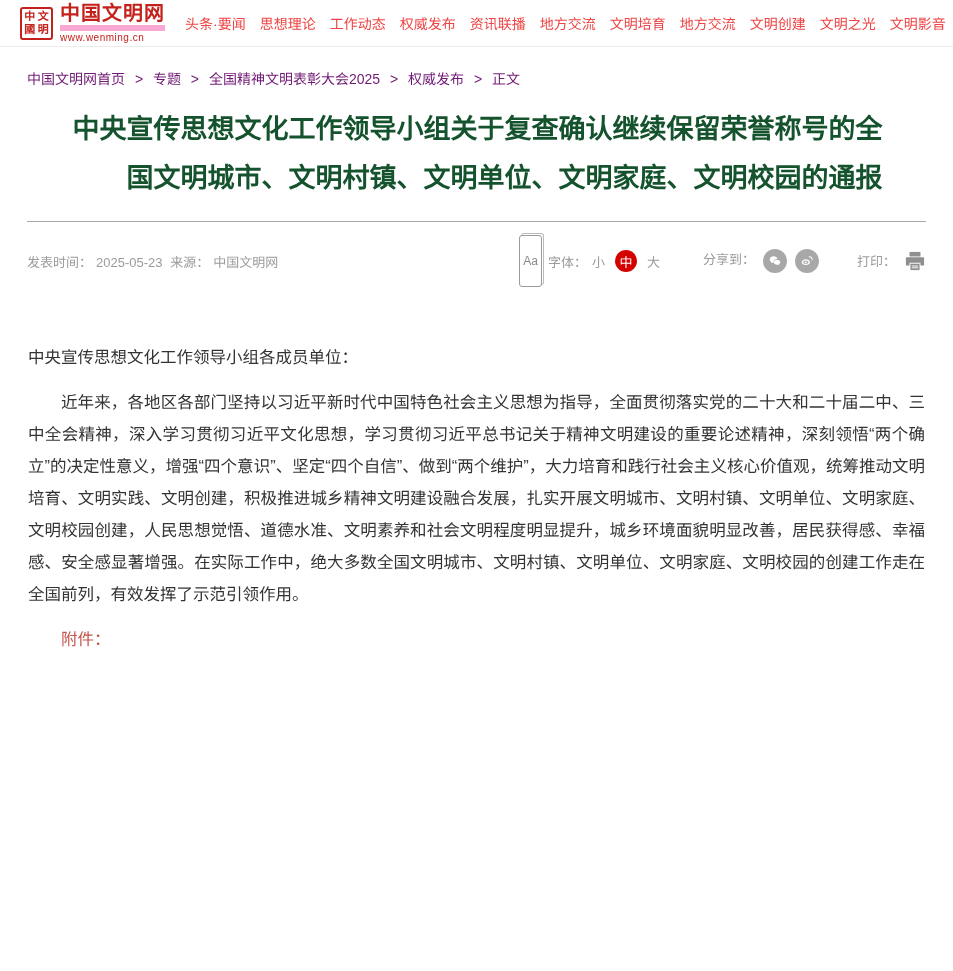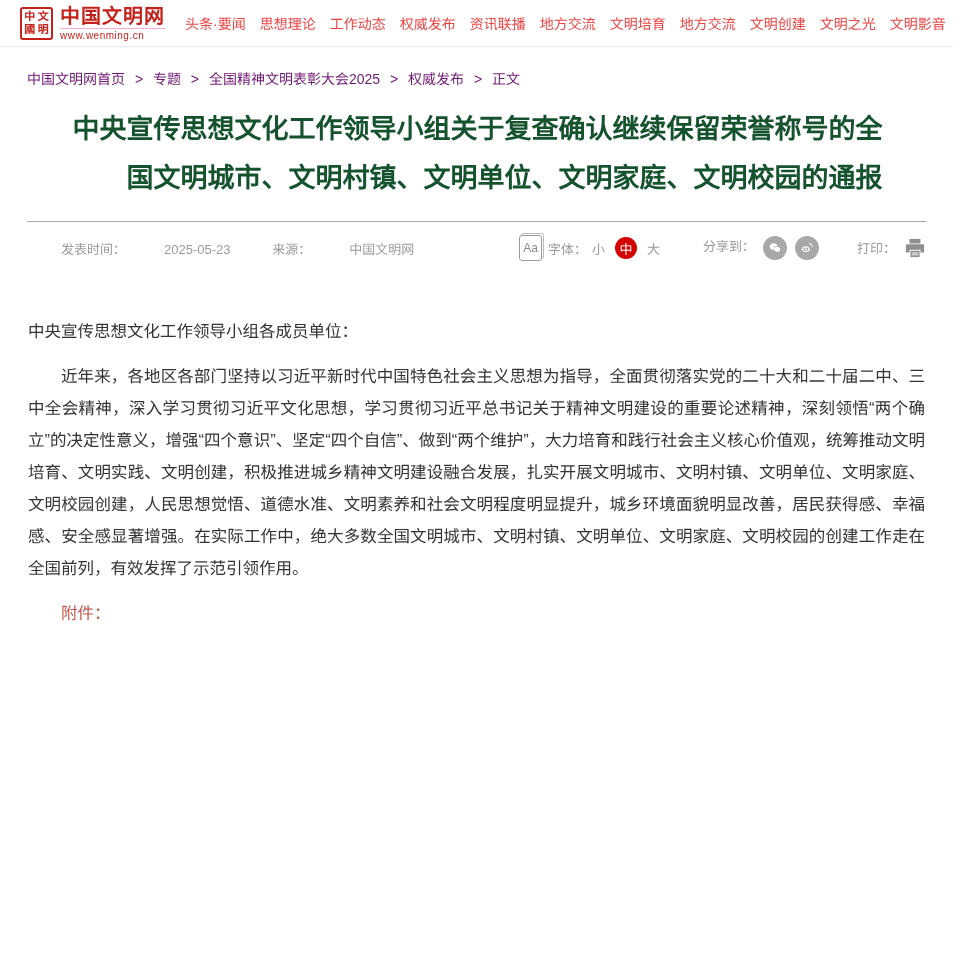--- a/index.html
+++ b/index.html
@@ -17,44 +17,44 @@
     background: #fff;
   }
   .logo { display: flex; align-items: center; gap: 7px; flex: 0 0 auto; }
   .seal {
     width: 33px; height: 33px; border: 2px solid #c5211c; border-radius: 3px;
     display: grid; grid-template-columns: 1fr 1fr; place-items: center;
     color: #c5211c; font-size: 11px; font-weight: bold; line-height: 1;
     padding: 1px; background: #fff;
   }
   .brand-name { color: #c5211c; font-size: 20px; font-weight: bold; letter-spacing: 1px; line-height: 1; }
-  .brand-url  { color: #c5211c; font-size: 10px; border-top: 1px solid #f9a8d4; margin-top: 2px; padding-top: 1px; letter-spacing: .5px; }
+  .brand-url  { color: #c5211c; font-size: 10px; border-top: 6px solid #f9a8d4; margin-top: 2px; padding-top: 1px; letter-spacing: .5px; }
   .nav { display: flex; margin-left: 20px; gap: 14px; font-size: 14px; color: #ef4444; white-space: nowrap; }
   .nav-item { cursor: pointer; }
 
   
   .breadcrumb { padding: 21px 27px 0; font-size: 14px; color: #701a75; }
   .crumb-sep { margin: 0 6px; }
 
   
   .title {
     max-width: 812px; margin: 17px auto 0; text-align: right;
     font-size: 27px; font-weight: bold; line-height: 49px; color: #14532d;
   }
   .divider { border: none; border-top: 1px solid #a9a8a8; margin: 18px 27px 0; }
 
   
   .meta-row {
     display: flex; justify-content: space-between; align-items: center;
     padding: 13px 27px 12px; font-size: 13px; color: #9b9b9b;
   }
-  .meta-left span { margin-right: 4px; margin-left: 34px; }
+  .meta-left span { margin-right: 4px; }
   .toolbar { display: flex; align-items: center; }
   .aa-icon {
-    border: 1px solid #9b9b9b; border-radius: 3px; padding: 5px 3px;
+    border: 1px solid #9b9b9b; border-radius: 3px; padding: 18px 3px;
     font-size: 12px; color: #8a8a8a; margin-right: 6px; background: #fff;
     box-shadow: 2px -2px 0 -1px #fff, 2px -2px 0 0 #bbb;
   }
   .font-opt { margin: 0 5px; cursor: pointer; color: #9b9b9b; }
   .font-opt.active {
     display: inline-flex; width: 22px; height: 22px; border-radius: 50%;
     background: #d40000; color: #fff; align-items: center; justify-content: center;
   }
   .share-group, .print-group { display: flex; align-items: flex-start; margin-left: 38px; }
   .share-circle {

